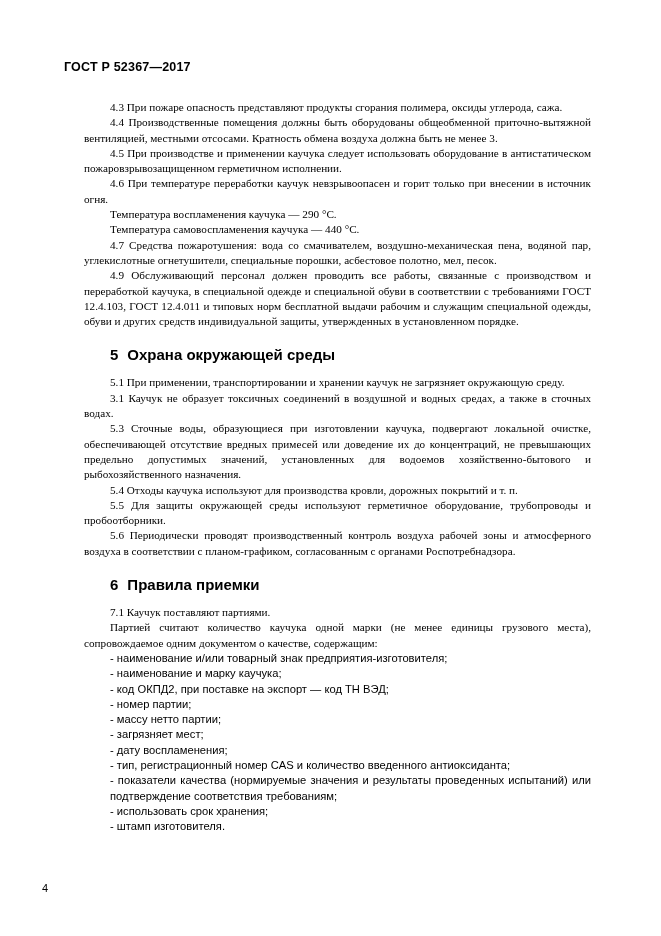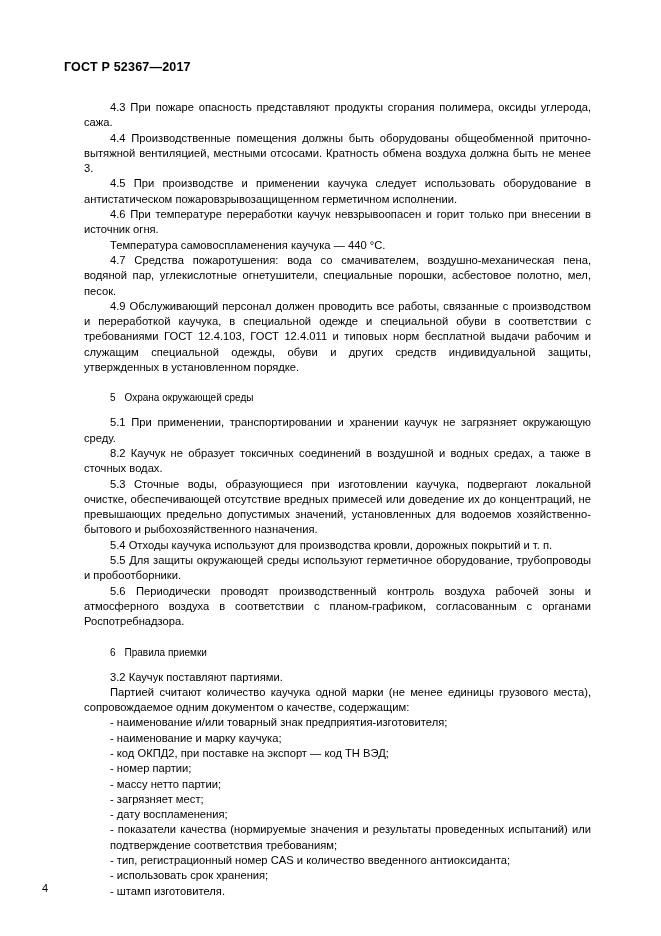--- a/index.html
+++ b/index.html
@@ -34,24 +34,25 @@
   }
   p {
     margin: 0;
     font-size: 11.2px;
     line-height: 15.3px;
     text-align: justify;
     text-justify: inter-word;
   }
   p.ind {
     text-indent: 26px;
+    font-family: Liberation Serif, serif;
   }
   .section-head {
-    font-size: 10px;
-    font-weight: normal;
+    font-size: 15px;
+    font-weight: bold;
     margin: 17px 0 12px 26px;
   }
   .section-head .num {
     margin-right: 9px;
   }
   .dash-item {
     text-indent: 0;
     padding-left: 26px;
   }
   .page-number {
@@ -66,41 +67,42 @@
 
 <div class="page">
 
   <div class="doc-header">ГОСТ Р 52367—2017</div>
 
   <div class="content">
       <p class="ind">4.3  При пожаре опасность представляют продукты сгорания полимера, оксиды углерода, сажа.</p>
       <p class="ind">4.4  Производственные помещения должны быть оборудованы общеобменной приточно-вытяжной вентиляцией, местными отсосами. Кратность обмена воздуха должна быть не менее 3.</p>
       <p class="ind">4.5  При производстве и применении каучука следует использовать оборудование в антистатическом пожаровзрывозащищенном герметичном исполнении.</p>
       <p class="ind">4.6  При температуре переработки каучук невзрывоопасен и горит только при внесении в источник огня.</p>
+      <p class="ind">Температура воспламенения каучука — 290 °С.</p>
       <p class="ind">Температура самовоспламенения каучука — 440 °С.</p>
       <p class="ind">4.7  Средства пожаротушения: вода со смачивателем, воздушно-механическая пена, водяной пар, углекислотные огнетушители, специальные порошки, асбестовое полотно, мел, песок.</p>
       <p class="ind">4.9  Обслуживающий персонал должен проводить все работы, связанные с производством и переработкой каучука, в специальной одежде и специальной обуви в соответствии с требованиями ГОСТ 12.4.103, ГОСТ 12.4.011 и типовых норм бесплатной выдачи рабочим и служащим специальной одежды, обуви и других средств индивидуальной защиты, утвержденных в установленном порядке.</p>
       <div class="section-head"><span class="num">5</span><span>Охрана окружающей среды</span></div>
       <p class="ind">5.1  При применении, транспортировании и хранении каучук не загрязняет окружающую среду.</p>
-      <p class="ind">8.2  Каучук не образует токсичных соединений в воздушной и водных средах, а также в сточных водах.</p>
+      <p class="ind">3.1  Каучук не образует токсичных соединений в воздушной и водных средах, а также в сточных водах.</p>
       <p class="ind">5.3  Сточные воды, образующиеся при изготовлении каучука, подвергают локальной очистке, обеспечивающей отсутствие вредных примесей или доведение их до концентраций, не превышающих предельно допустимых значений, установленных для водоемов хозяйственно-бытового и рыбохозяйственного назначения.</p>
       <p class="ind">5.4  Отходы каучука используют для производства кровли, дорожных покрытий и т. п.</p>
       <p class="ind">5.5  Для защиты окружающей среды используют герметичное оборудование, трубопроводы и пробоотборники.</p>
       <p class="ind">5.6  Периодически проводят производственный контроль воздуха рабочей зоны и атмосферного воздуха в соответствии с планом-графиком, согласованным с органами Роспотребнадзора.</p>
       <div class="section-head"><span class="num">6</span><span>Правила приемки</span></div>
-      <p class="ind">3.2  Каучук поставляют партиями.</p>
+      <p class="ind">7.1  Каучук поставляют партиями.</p>
       <p class="ind">Партией считают количество каучука одной марки (не менее единицы грузового места), сопровождаемое одним документом о качестве, содержащим:</p>
       <p class="dash-item">-  наименование и/или товарный знак предприятия-изготовителя;</p>
       <p class="dash-item">-  наименование и марку каучука;</p>
       <p class="dash-item">-  код ОКПД2, при поставке на экспорт — код ТН ВЭД;</p>
       <p class="dash-item">-  номер партии;</p>
       <p class="dash-item">-  массу нетто партии;</p>
       <p class="dash-item">-  загрязняет мест;</p>
       <p class="dash-item">-  дату воспламенения;</p>
+      <p class="dash-item">-  тип, регистрационный номер CAS и количество введенного антиоксиданта;</p>
       <p class="dash-item">-  показатели качества (нормируемые значения и результаты проведенных испытаний) или подтверждение соответствия требованиям;</p>
-      <p class="dash-item">-  тип, регистрационный номер CAS и количество введенного антиоксиданта;</p>
       <p class="dash-item">-  использовать срок хранения;</p>
       <p class="dash-item">-  штамп изготовителя.</p>
     </div>
 
   <div class="page-number">4</div>
 
 </div>
 
 </body></html>

